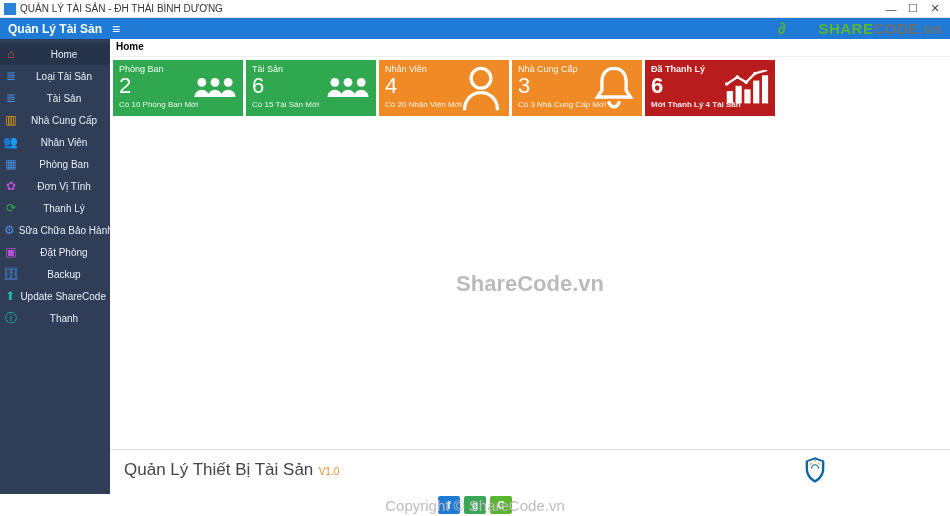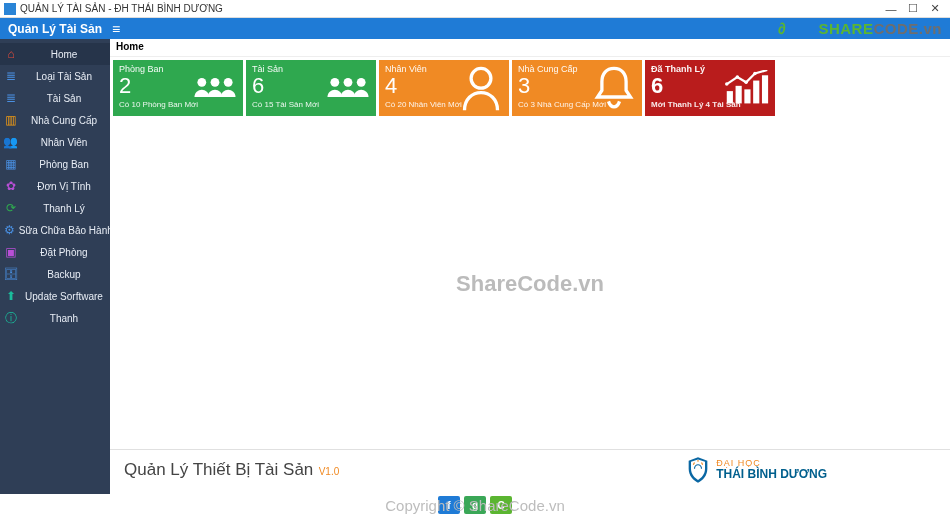--- a/index.html
+++ b/index.html
@@ -182,21 +182,21 @@
     <div class="side-item">
       <span class="sic" style="color:#b84fd6">▣</span>
       <span class="lbl">Đặt Phòng</span>
     </div>
     <div class="side-item">
       <span class="sic" style="color:#4a90e2">🗄</span>
       <span class="lbl">Backup</span>
     </div>
     <div class="side-item">
       <span class="sic" style="color:#1abc9c">⬆</span>
-      <span class="lbl">Update Sorftware</span>
+      <span class="lbl">Update ShareCode</span>
     </div>
     <div class="side-item">
       <span class="sic" style="color:#1abc9c">ⓘ</span>
       <span class="lbl">Thanh</span>
     </div>
   </div>
 
   <div class="main">
     <div class="bread">Home</div>
 
@@ -288,24 +288,20 @@
         <span class="ver">V1.0</span>
       </div>
       <div class="flex1"></div>
       <div class="uni">
         <svg class="shield" viewBox="0 0 40 48">
           <path d="M20 2 L36 8 V22 C36 34 28 42 20 46 C12 42 4 34 4 22 V8 Z" fill="#0a67a3"></path>
           <path d="M20 6 L32 10 V22 C32 31 26 38 20 41 C14 38 8 31 8 22 V10 Z" fill="#fff"></path>
           <path d="M14 22 C14 18 17 15 20 15 C23 15 26 18 26 22" stroke="#0a67a3" stroke-width="2" fill="none"></path>
           <path d="M12 15 L14 11 M28 15 L26 11 M20 10 L20 7" stroke="#f08a24" stroke-width="2"></path>
         </svg>
-        <div>
-          <div class="t1">ĐẠI HỌC</div>
-          <div class="t2">THÁI BÌNH DƯƠNG</div>
-        </div>
       </div>
       <div style="width:100px"></div>
     </div>
   </div>
 </div>
 
 <div class="bottombar">
   <span class="chip chip-a">f</span>
   <span class="chip chip-b">g</span>
   <span class="chip chip-c">C</span>

